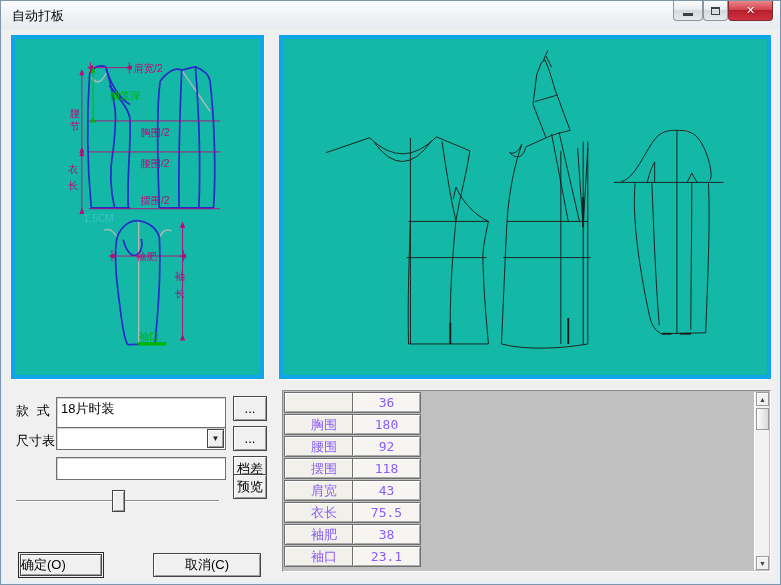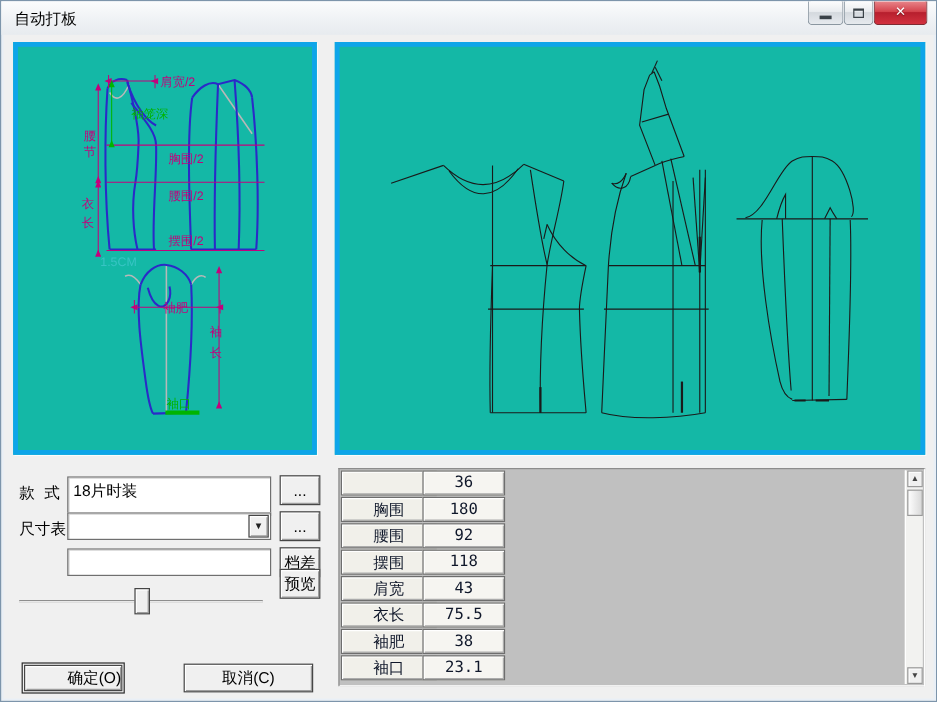--- a/index.html
+++ b/index.html
@@ -42,30 +42,30 @@
     box-shadow:inset 1px 1px 0 #fff, inset -1px -1px 0 #9d9d9d;
     display:flex;align-items:center;justify-content:center;font-size:8px;color:#222;}
   #slider-track{position:absolute;left:15px;top:499px;width:203px;height:2px;
     background:#8e8e8e;border-bottom:1px solid #fff;}
   #slider-thumb{position:absolute;left:111px;top:489px;width:13px;height:22px;
     background:#f0f0f0;border:1px solid #464646;
     box-shadow:inset 1px 1px 0 #fff, inset -1px -1px 0 #9d9d9d;cursor:pointer;}
   #ok-outer{position:absolute;left:17px;top:551px;width:86px;height:26px;border:1px solid #2b2b2b;background:#f0f0f0;}
   #ok-btn{position:absolute;left:1px;top:1px;width:82px;height:22px;border:1px solid #464646;
     box-shadow:inset 1px 1px 0 #fff, inset -1px -1px 0 #9d9d9d;background:#f0f0f0;
-    font-size:13px;display:flex;align-items:center;justify-content:flex-end;}
+    font-size:13px;display:flex;align-items:center;justify-content:flex-start;}
   #cancel-btn{left:152px;top:552px;width:108px;height:24px;}
   
   #grid{position:absolute;left:281px;top:389px;width:489px;height:182px;
     background:#c0c0c0;border:1px solid #8c8c8c;
     border-right-color:#fdfdfd;border-bottom-color:#fdfdfd;}
   .mrow{position:absolute;height:21px;}
   .mcell{position:absolute;top:0;height:21px;border:1px solid #6e6e6e;
     box-shadow:inset 1px 1px 0 #ffffff, inset -1px -1px 0 #ababab;
-    display:flex;align-items:center;justify-content:center;font-size:13px;color:#0f172a;}
+    display:flex;align-items:center;justify-content:center;font-size:13px;color:#8b5cf6;}
   .mcell.name{left:1px;width:80px;background:#f1f0ea;}
   .mcell.val{left:69px;width:69px;background:#f6f5f1;font-family:"DejaVu Sans Mono","Liberation Mono",monospace;}
   
   #vscroll{position:absolute;right:1px;top:1px;width:15px;height:178px;background:#f2f2f0;border-left:1px solid #fff;}
   .sbtn{position:absolute;left:1px;width:13px;height:14px;background:#f0f0f0;
     border:1px solid #9a9a9a;box-shadow:inset 1px 1px 0 #fff;
     display:flex;align-items:center;justify-content:center;font-size:7px;color:#444;}
   #sb-up{top:0;}
   #sb-down{bottom:0;}
   #sb-thumb{position:absolute;left:1px;top:16px;width:13px;height:22px;

